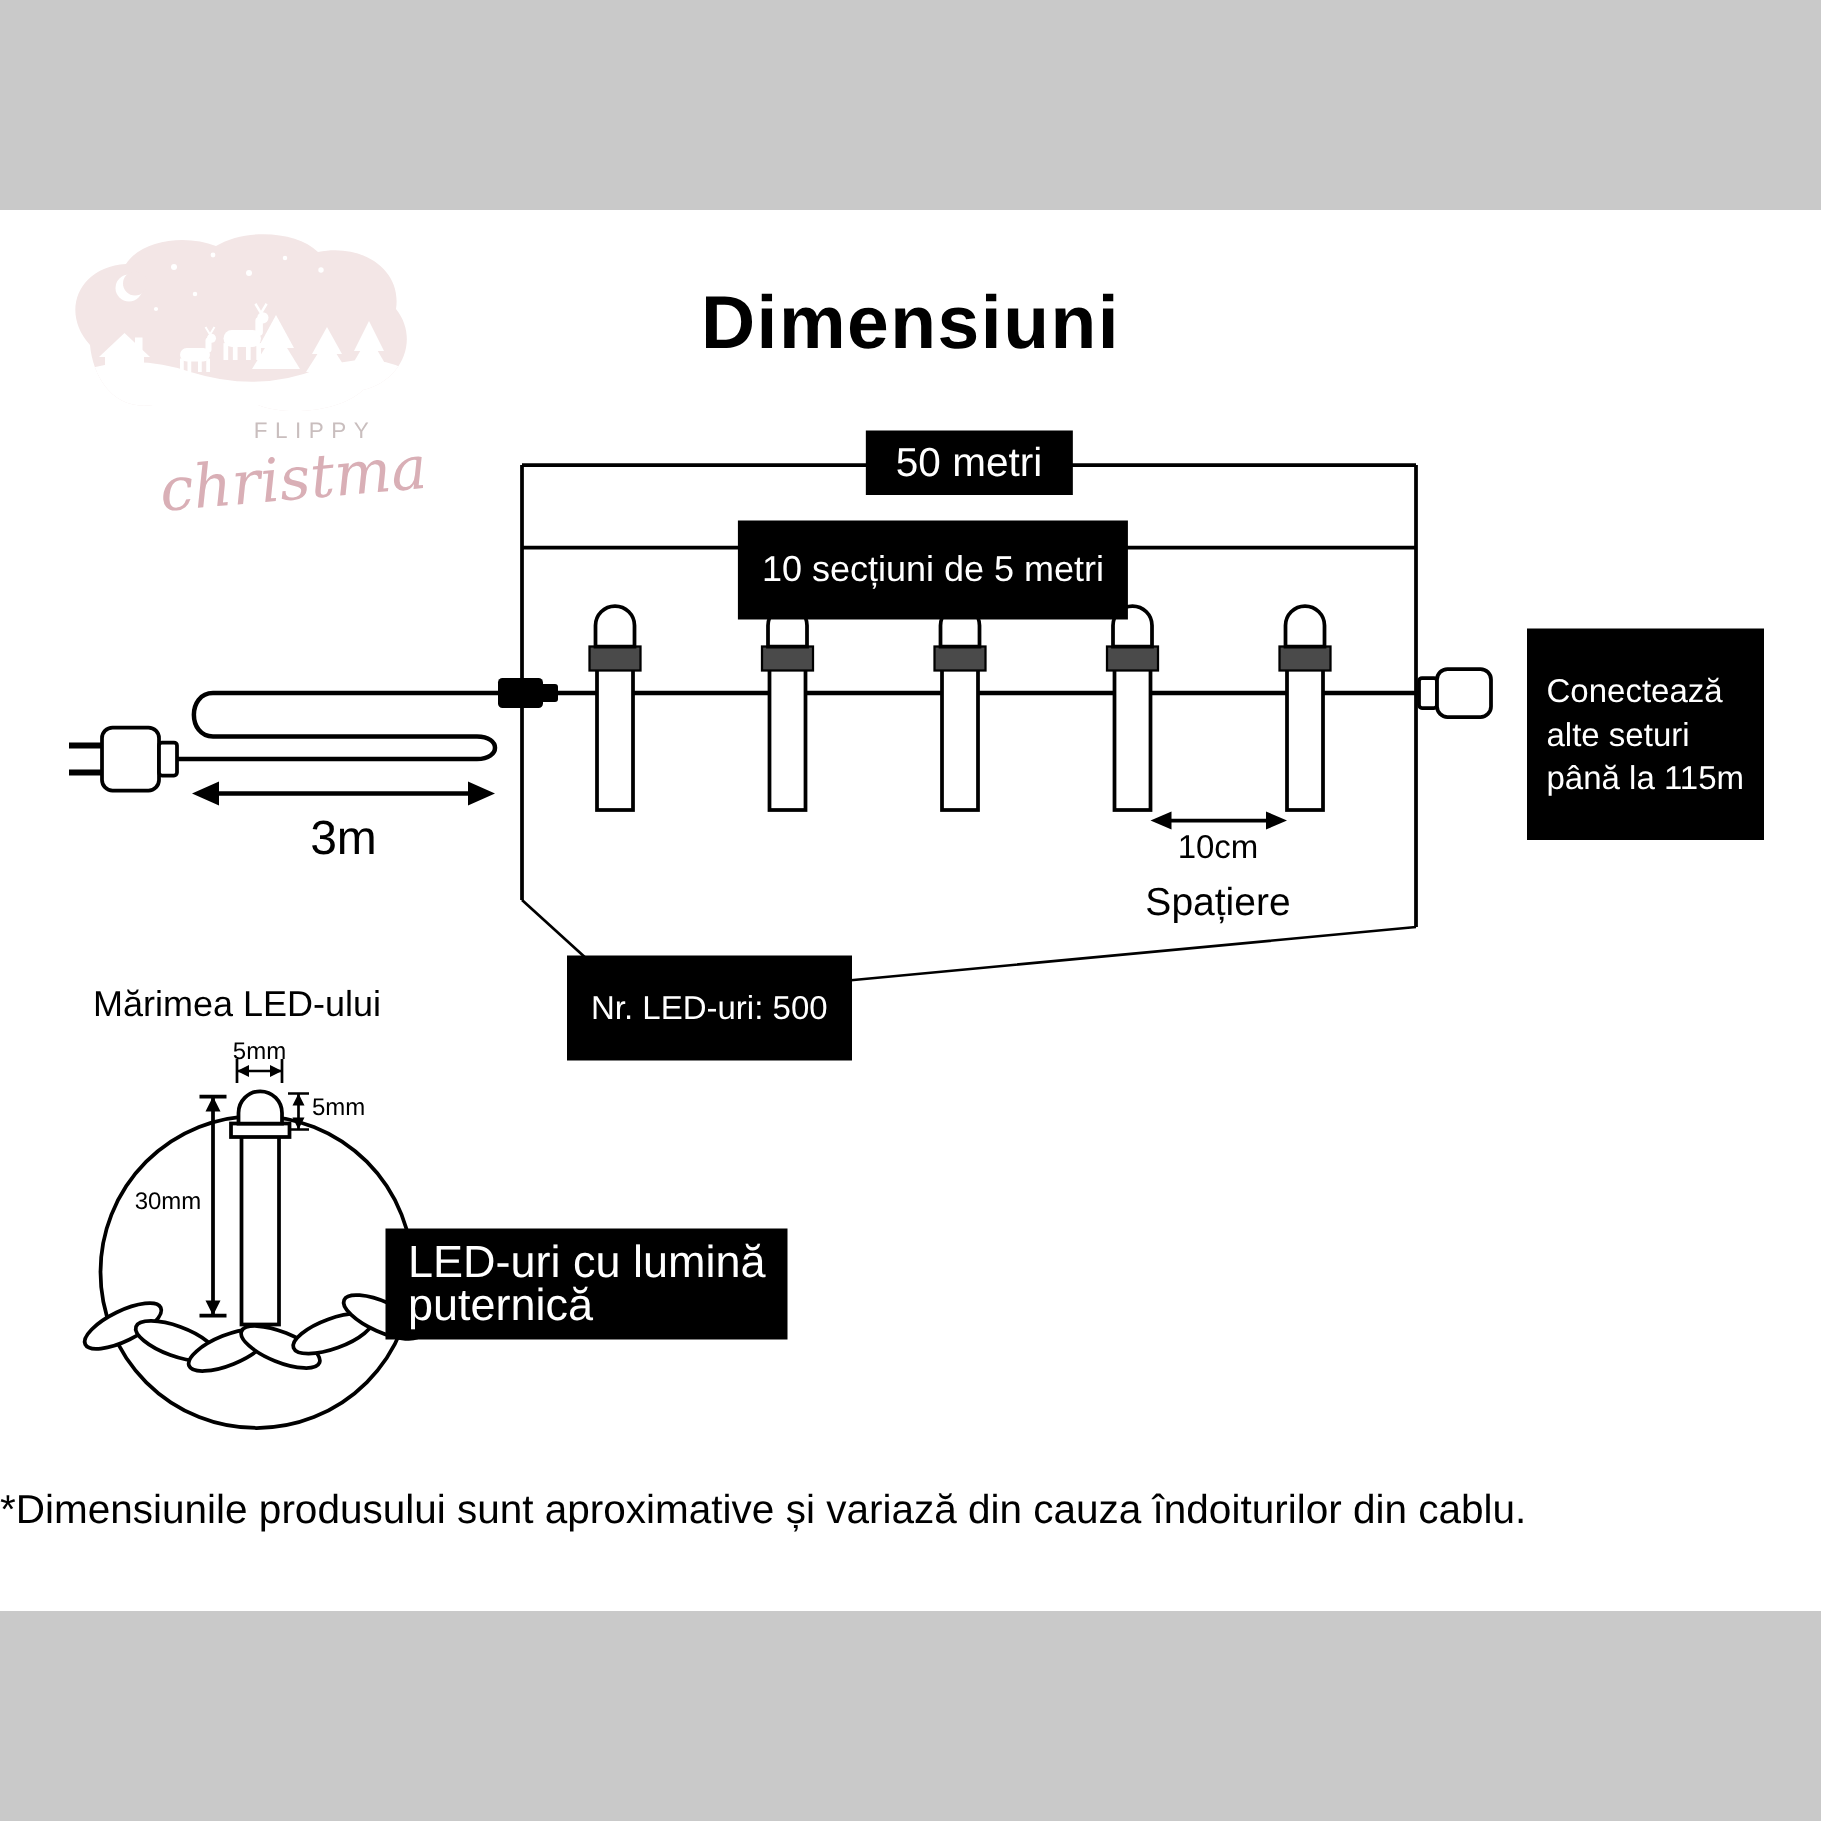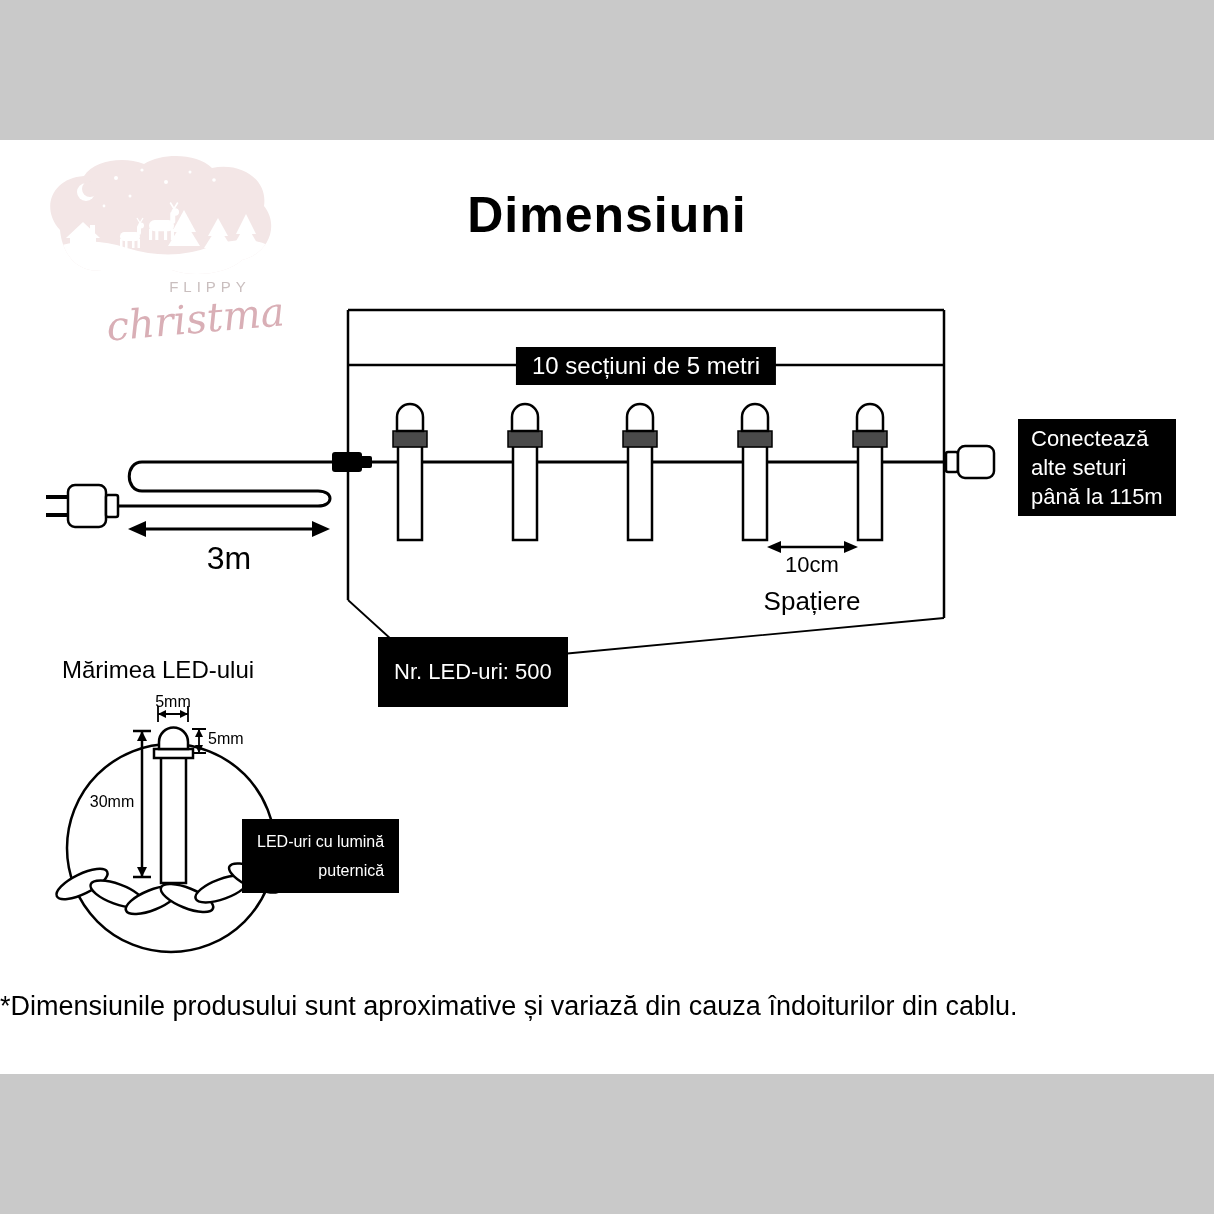--- a/index.html
+++ b/index.html
@@ -12,24 +12,24 @@
   .abs{position:absolute;}
   .title{
     position:absolute;left:0;top:186px;width:100%;text-align:center;
     font-size:50px;font-weight:600;letter-spacing:1px;color:var(--ink,#000);
   }
   .blackbox{
     position:absolute;background:var(--label_bg,#000);color:var(--label_text,#fff);
     white-space:nowrap;
   }
   #lbl-50m{left:646px;top:287px;transform:translateX(-50%);font-size:27px;padding:6px 20px;}
-  #lbl-sections{left:646px;top:347px;transform:translateX(-50%);font-size:24px;padding:5px 16px;}
+  #lbl-sections{left:622px;top:347px;transform:translateX(-50%);font-size:24px;padding:19px 16px;}
   #lbl-nrled{left:378px;top:637px;font-size:22px;padding:22px 16px;}
-  #lbl-connect{left:1018px;top:419px;font-size:22px;line-height:29px;padding:5px 13px;}
-  #lbl-lednote{left:242px;top:819px;font-size:16px;line-height:29px;padding:8px 15px;text-align:right;}
+  #lbl-connect{left:1018px;top:419px;font-size:22px;line-height:29px;padding:27px 13px;}
+  #lbl-lednote{left:257px;top:819px;font-size:30px;line-height:29px;padding:8px 15px;}
   .blacktext{position:absolute;color:var(--ink,#000);white-space:nowrap;}
   #txt-3m{left:229px;top:540px;transform:translateX(-50%);font-size:32px;}
   #txt-10cm{left:812px;top:552px;transform:translateX(-50%);font-size:22px;text-align:right;}
   #txt-spatiere{left:812px;top:586px;transform:translateX(-50%);font-size:26px;}
   #txt-ledheading{left:62px;top:656px;font-size:24px;}
   #txt-5mm-w{left:173px;top:693px;transform:translateX(-50%);font-size:16px;}
   #txt-5mm-h{left:208px;top:730px;font-size:16px;}
   #txt-30mm{left:88px;top:793px;width:48px;text-align:center;font-size:16px;}
   #footer{left:0;top:991px;width:100%;text-align:left;font-size:27px;white-space:normal;}
   
@@ -212,20 +212,21 @@
         <polygon class="fk" points="199,753 195,745 203,745"></polygon>
       </g>
       <g>
         <path class="ln" d="M142 731 V877 M133 731 H151 M133 877 H151"></path>
         <polygon class="fk" points="142,731 137,741 147,741"></polygon>
         <polygon class="fk" points="142,877 137,867 147,867"></polygon>
       </g>
     </g>
   </svg>
 
+  <div class="blackbox" id="lbl-50m">50 metri</div>
 
   <div class="blackbox" id="lbl-sections">10 secțiuni de 5 metri</div>
 
   <div class="blackbox" id="lbl-nrled">Nr. LED-uri: 500</div>
 
   <div class="blackbox" id="lbl-connect">
     <div>Conectează</div>
     <div>alte seturi</div>
     <div>până la 115m</div>
   </div>

